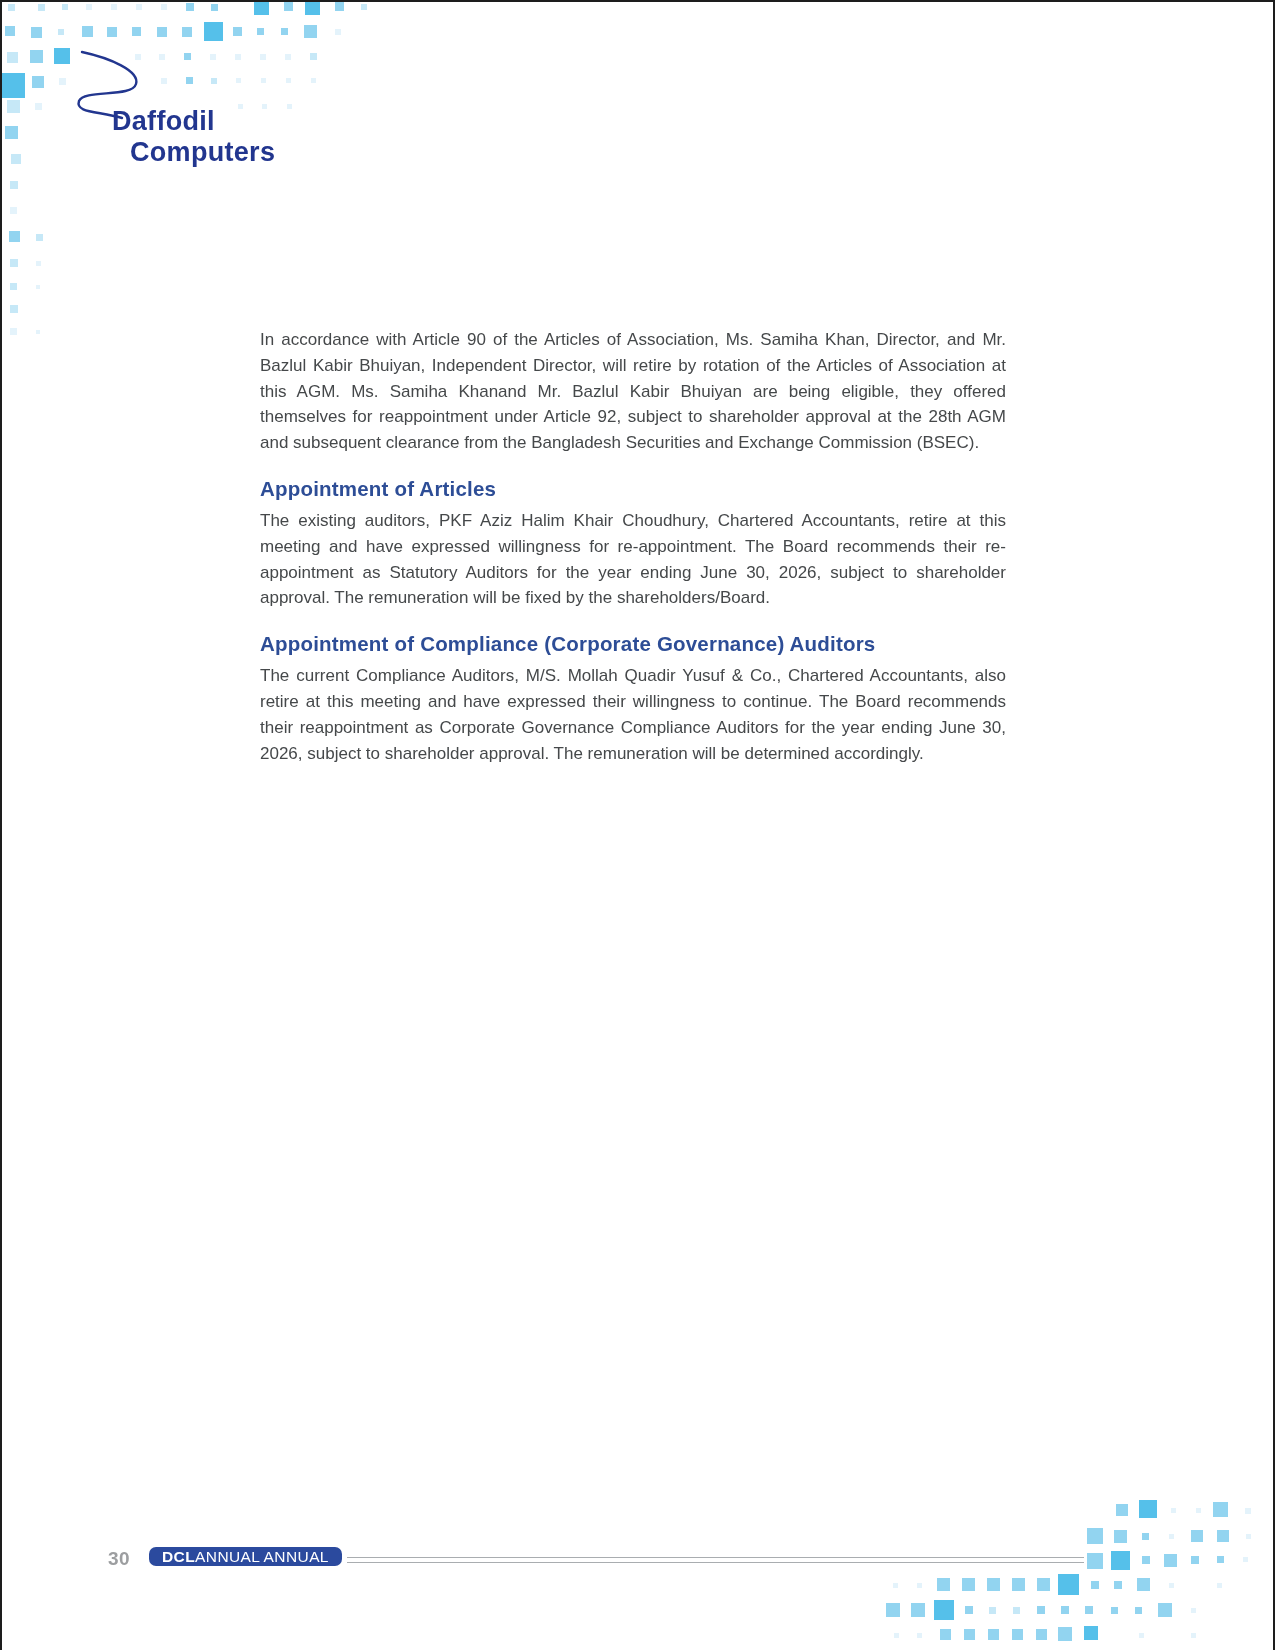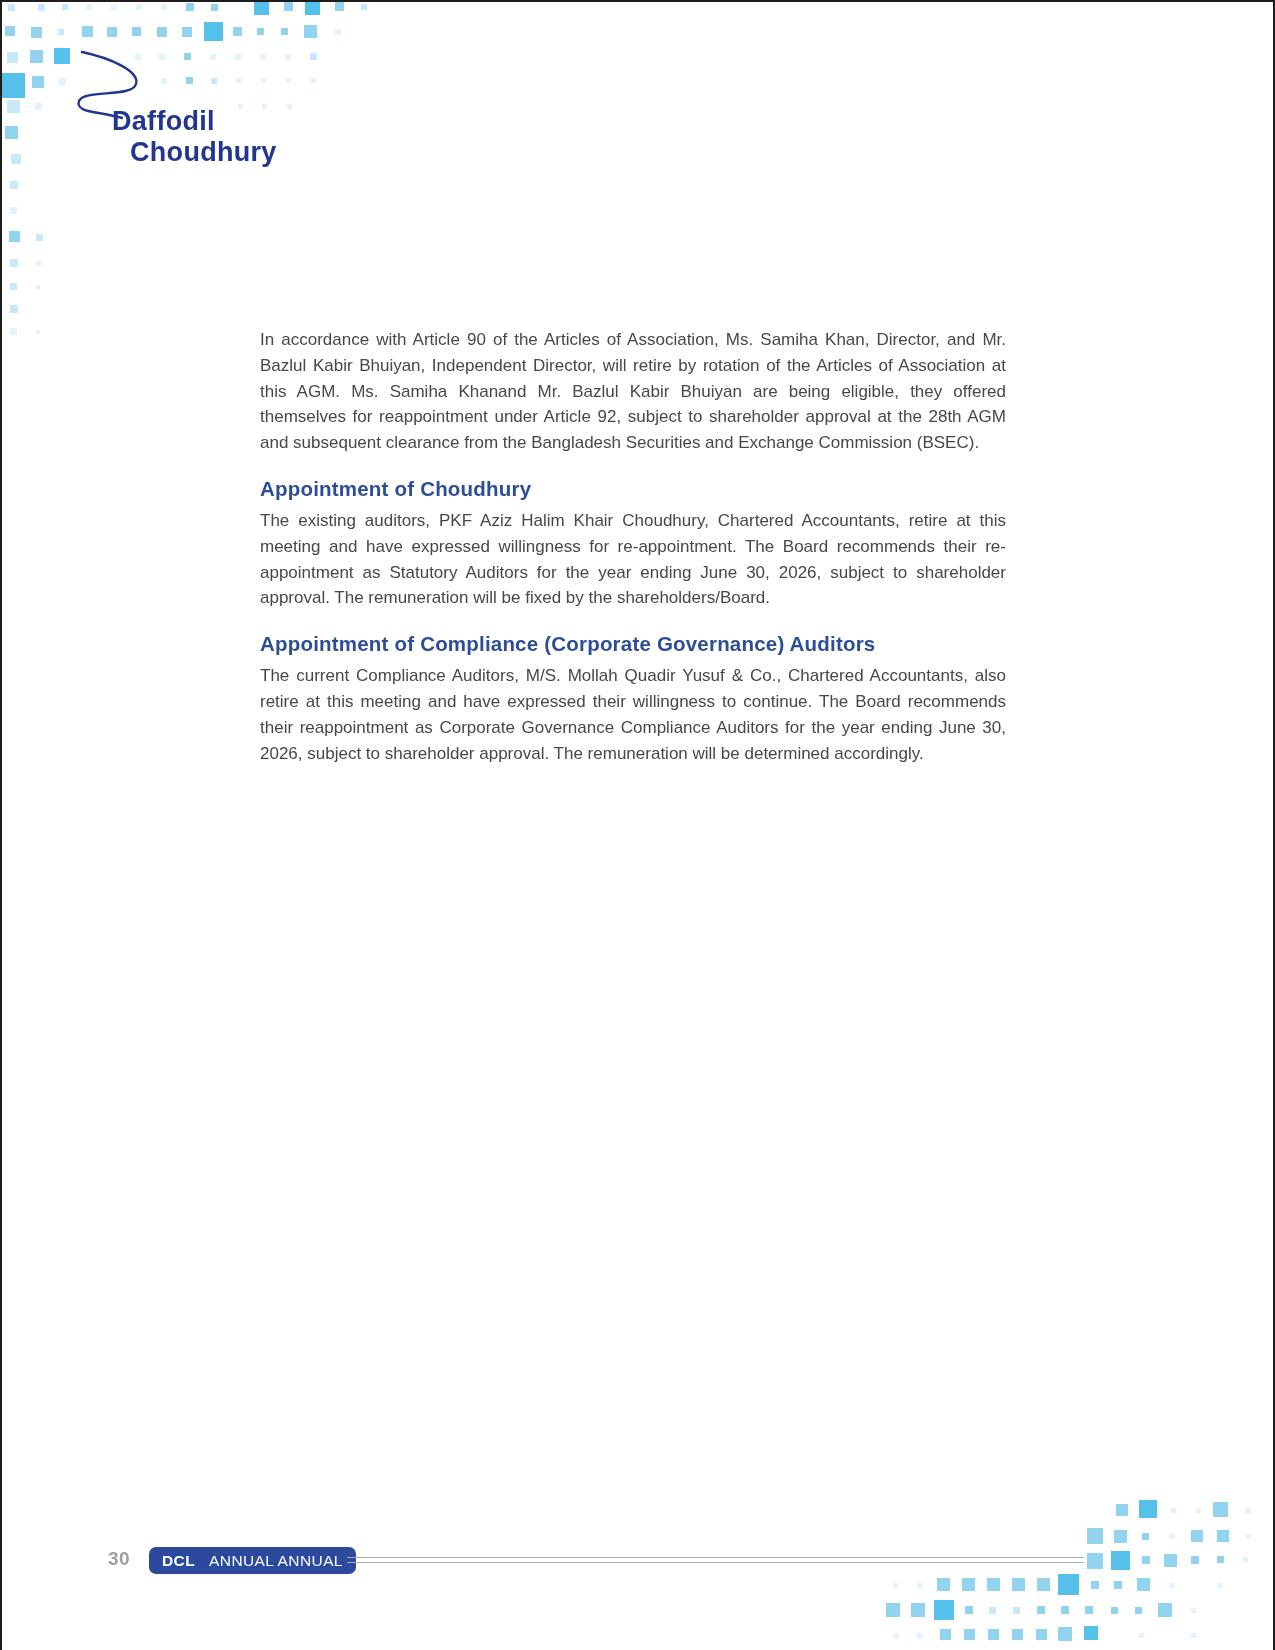--- a/index.html
+++ b/index.html
@@ -51,27 +51,27 @@
     text-align:justify;text-justify:inter-word;
   }
 
   .pageno{
     position:absolute;left:108px;top:1548px;
     font-size:19px;font-weight:bold;color:var(--pageno-gray);
     letter-spacing:0.5px;
   }
   .badge{
     position:absolute;left:149px;top:1547px;
-    height:27px;min-width:171px;
+    height:19px;min-width:171px;
     background:var(--badge-bg);
     border-radius:7px;
     color:var(--badge-fg);
     display:flex;align-items:center;justify-content:center;
     padding:0 13px;box-sizing:border-box;
-    font-size:15.5px;letter-spacing:0.4px;gap:14px;white-space:nowrap;
+    font-size:15.5px;letter-spacing:0.4px;gap:0;white-space:nowrap;
   }
   .badge b{font-weight:bold;}
   .rule{
     position:absolute;left:347px;top:1557px;
     width:737px;height:6px;box-sizing:border-box;
     border-top:1.5px solid var(--rule-gray);
     border-bottom:1.5px solid var(--rule-gray);
   }
 </style>
 </head>
@@ -205,33 +205,33 @@
       <rect x="1139" y="1633" width="5" height="5" fill="#e4f3fb"></rect>
       <rect x="1191" y="1633" width="5" height="5" fill="#e4f3fb"></rect>
     </svg>
 
   <svg class="swoosh" viewBox="0 0 85 82">
     <path d="M 12 7 C 40 13, 70 26, 66 39 C 62 53, 14 44, 9 56 C 5 68, 28 66, 52 73" fill="none" stroke="#22368f" stroke-width="2.4" stroke-linecap="round"></path>
   </svg>
 
   <div class="logo">
     <div class="l1">Daffodil</div>
-    <div class="l2">Choudhury</div>
+    <div class="l2">Computers</div>
   </div>
 
   <main class="content">
   <section class="section">
   </section>
 
   <section class="section">
     <p>In accordance with Article 90 of the Articles of Association, Ms. Samiha Khan, Director, and Mr. Bazlul Kabir Bhuiyan, Independent Director, will retire by rotation of the Articles of Association at this AGM. Ms. Samiha Khanand Mr. Bazlul Kabir Bhuiyan are being eligible, they offered themselves for reappointment under Article 92, subject to shareholder approval at the 28th AGM and subsequent clearance from the Bangladesh Securities and Exchange Commission (BSEC).</p>
   </section>
 
   <section class="section">
-    <h2>Appointment of Choudhury</h2>
+    <h2>Appointment of Articles</h2>
     <p>The existing auditors, PKF Aziz Halim Khair Choudhury, Chartered Accountants, retire at this meeting and have expressed willingness for re-appointment. The Board recommends their re-appointment as Statutory Auditors for the year ending June 30, 2026, subject to shareholder approval. The remuneration will be fixed by the shareholders/Board.</p>
   </section>
 
   <section class="section">
     <h2>Appointment of Compliance (Corporate Governance) Auditors</h2>
     <p>The current Compliance Auditors, M/S. Mollah Quadir Yusuf &amp; Co., Chartered Accountants, also retire at this meeting and have expressed their willingness to continue. The Board recommends their reappointment as Corporate Governance Compliance Auditors for the year ending June 30, 2026, subject to shareholder approval. The remuneration will be determined accordingly.</p>
   </section>
 </main>
 
   <span class="pageno">30</span>

